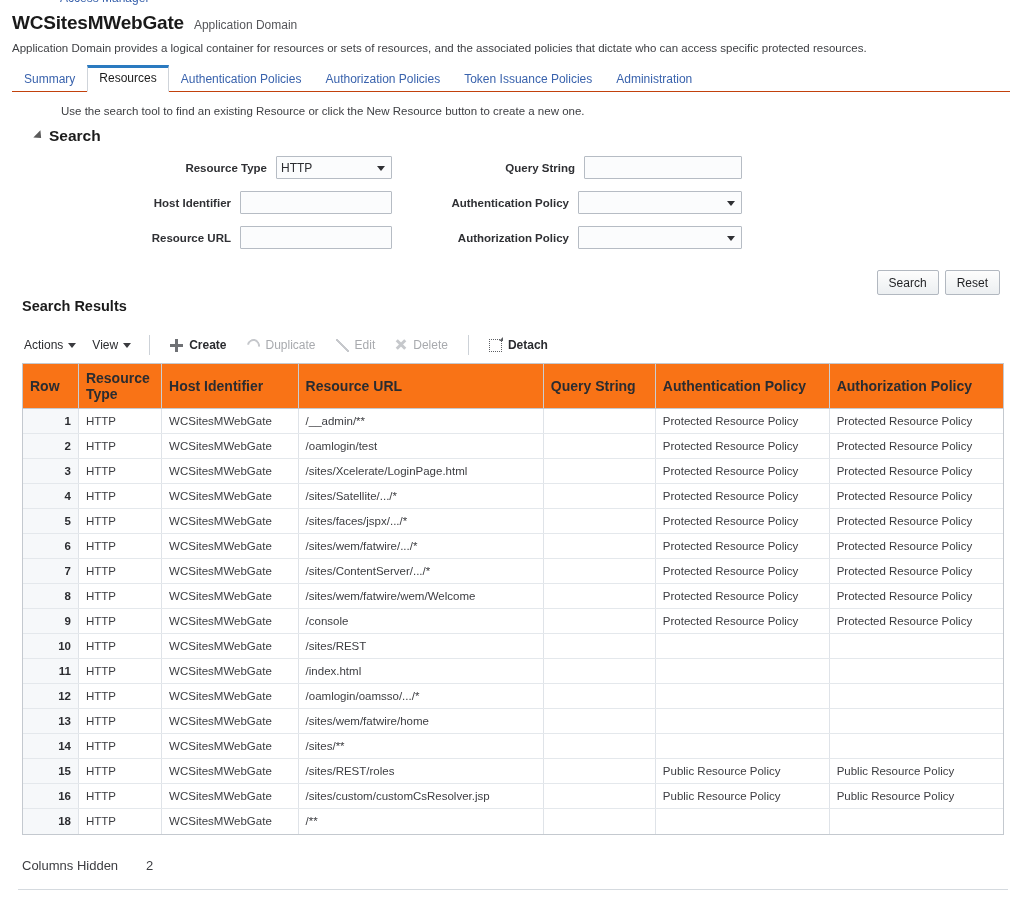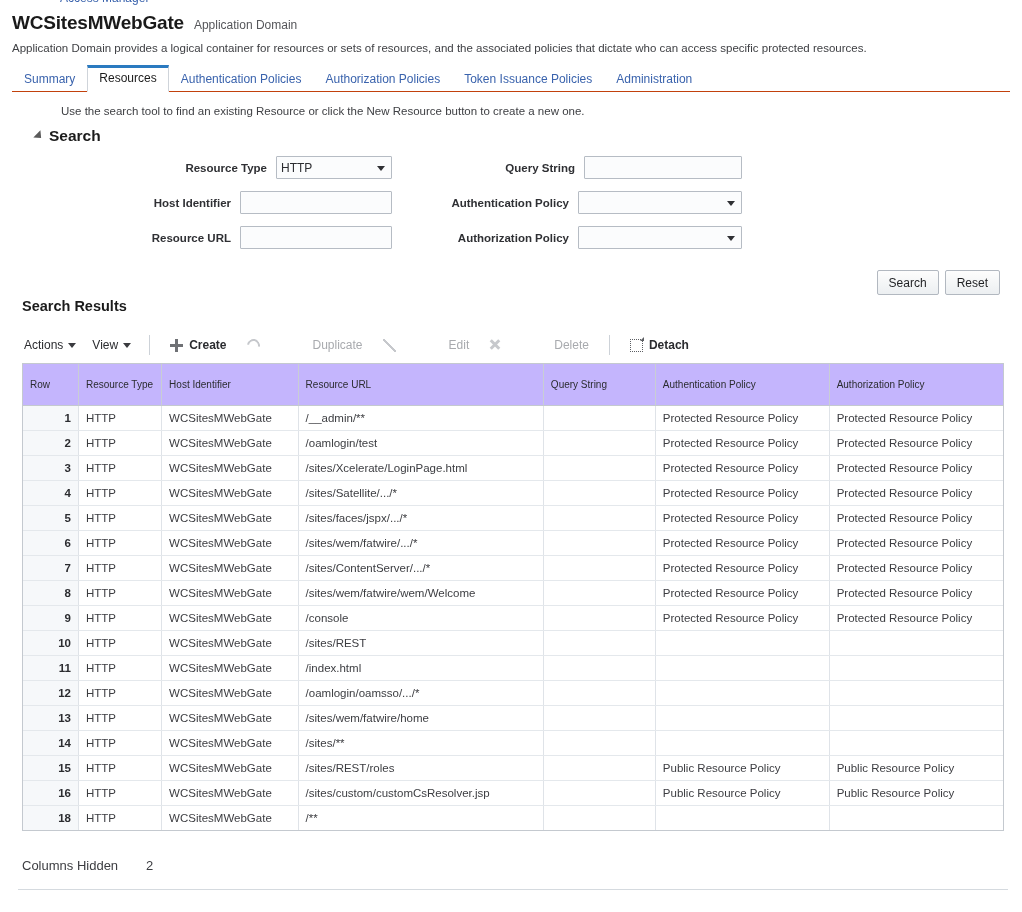--- a/index.html
+++ b/index.html
@@ -134,21 +134,21 @@
     border-left: 4px solid transparent; border-right: 4px solid transparent;
     border-top: 5px solid #3a3b3f;
   }
   .tb-sep { width: 1px; height: 20px; background: #cdd2d8; margin: 0 10px; }
   .tb-item {
     display: flex; align-items: center; gap: 6px;
     cursor: pointer; padding: 0 10px; white-space: nowrap;
   }
   .tb-item.disabled { color: #a8aaae; cursor: default; }
   .tb-item .lbl { font-weight: bold; font-size: 12px; }
-  .tb-item.disabled .lbl { font-weight: normal; margin-left: 47px; }
+  .tb-item.disabled .lbl { font-weight: normal; }
 
   .ic-plus { position: relative; width: 13px; height: 13px; flex: none; }
   .ic-plus::before, .ic-plus::after {
     content: ""; position: absolute; background: #6f7175;
   }
   .ic-plus::before { left: 5px; top: 0; width: 3px; height: 13px; }
   .ic-plus::after  { top: 5px; left: 0; height: 3px; width: 13px; }
 
   .ic-dup {
     width: 13px; height: 13px; flex: none;
@@ -178,23 +178,23 @@
     border-left: 4px solid transparent; border-bottom: 4px solid #5d5f63;
   }
 
   
   .tbl-wrap {
     position: absolute; top: 363px; left: 22px;
     width: 982px; border: 1px solid #c4c9cf; background: #fff;
   }
   table { border-collapse: collapse; width: 100%; table-layout: fixed; }
   thead th {
-    background: #c4b5fd; border-right: 1px solid #c9ced4;
+    background: #f97316; border-right: 1px solid #c9ced4;
     border-bottom: 1px solid #c4c9cf;
-    font-size: 10px; font-weight: normal; color: #2b2c30;
+    font-size: 14px; font-weight: bold; color: #2b2c30;
     text-align: left; padding: 6px 7px; height: 41px;
     vertical-align: middle;
   }
   thead th.rowh { text-align: left; }
   tbody td {
     border-right: 1px solid #dfe3e8; border-bottom: 1px solid #e4e8ec;
     font-size: 11.5px; color: #3c3d41;
     padding: 4px 7px; height: 25px; white-space: nowrap;
     overflow: hidden;
   }

